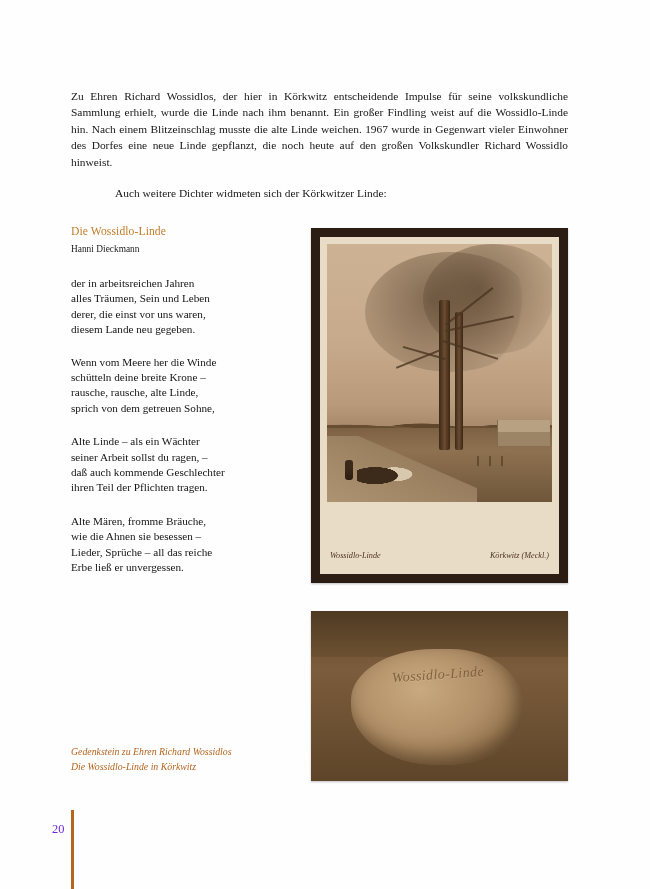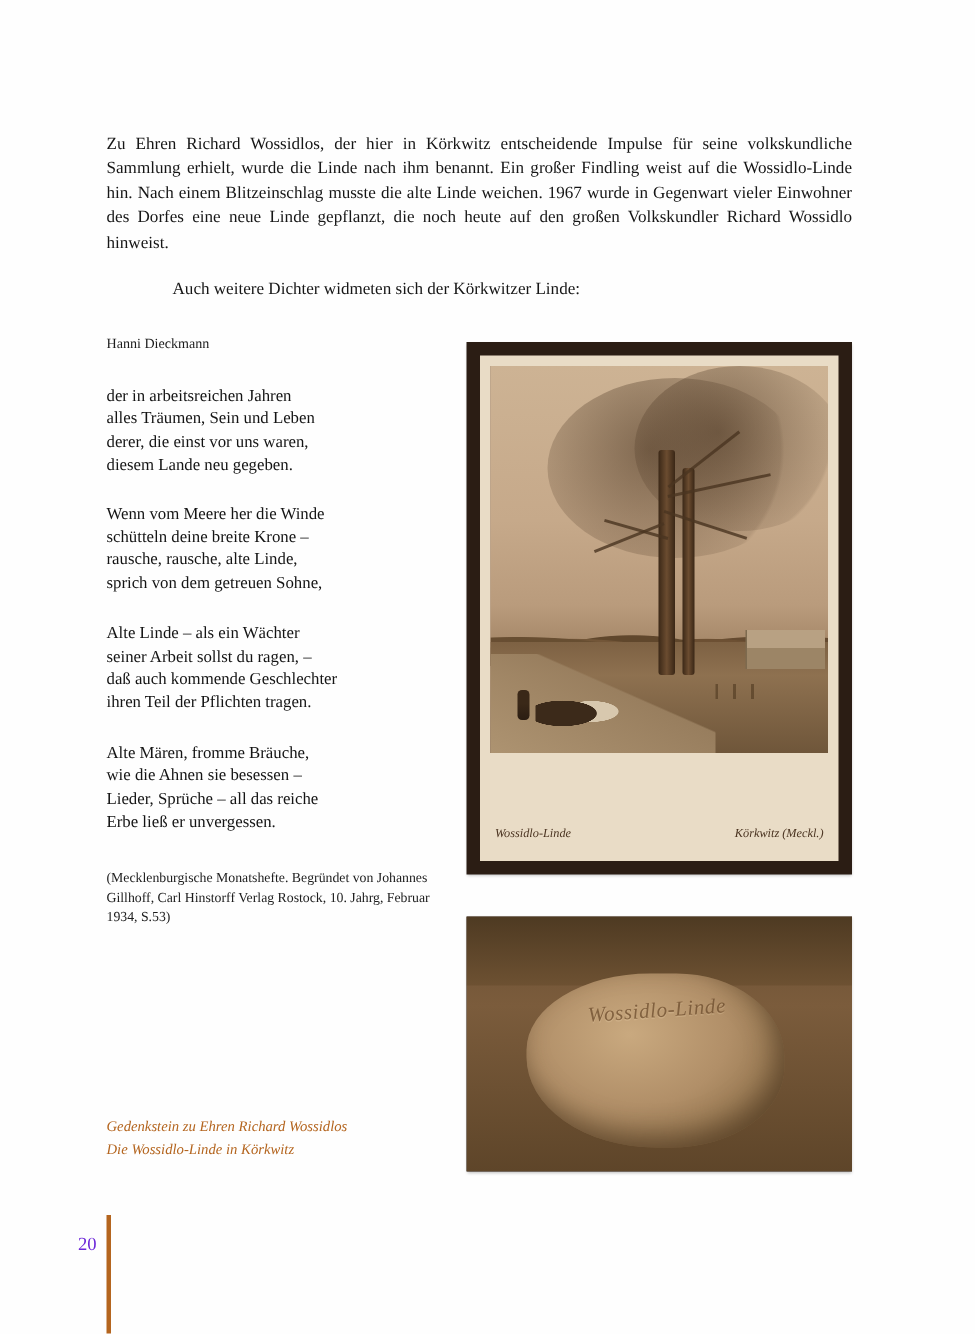--- a/index.html
+++ b/index.html
@@ -272,40 +272,40 @@
 
   <div class="left-rule"></div>
 
   <div class="intro">
     <p>Zu Ehren Richard Wossidlos, der hier in Körkwitz entscheidende Impulse für seine volkskundliche Sammlung erhielt, wurde die Linde nach ihm benannt. Ein großer Findling weist auf die Wossidlo-Linde hin. Nach einem Blitzeinschlag musste die alte Linde weichen. 1967 wurde in Gegenwart vieler Einwohner des Dorfes eine neue Linde gepflanzt, die noch heute auf den großen Volkskundler Richard Wossidlo hinweist.</p>
   </div>
 
   <div class="subline">Auch weitere Dichter widmeten sich der Körkwitzer Linde:</div>
 
   <div class="poem-col">
+    <div class="poem-title">Die Wossidlo-Linde</div>
     <div class="poem-author">Hanni Dieckmann</div>
 
     <div class="stanza tight" style="white-space: pre-line;">der in arbeitsreichen Jahren
 alles Träumen, Sein und Leben
 derer, die einst vor uns waren,
 diesem Lande neu gegeben.</div>
     <div class="stanza" style="white-space: pre-line;">Wenn vom Meere her die Winde
 schütteln deine breite Krone –
 rausche, rausche, alte Linde,
 sprich von dem getreuen Sohne,</div>
     <div class="stanza" style="white-space: pre-line;">Alte Linde – als ein Wächter
 seiner Arbeit sollst du ragen, –
 daß auch kommende Geschlechter
 ihren Teil der Pflichten tragen.</div>
     <div class="stanza tight" style="white-space: pre-line;">Alte Mären, fromme Bräuche,
 wie die Ahnen sie besessen –
 Lieder, Sprüche – all das reiche
 Erbe ließ er unvergessen.</div>
 
-    <div class="source">(Mecklenburgische Monatshefte. Begründet von Johannes Gillhoff, Carl Hinstorff Verlag Rostock, 10. Jahrg, Februar 1934, S.53)</div>
   </div>
 
   <div class="photo-frame" id="photo-top">
     <div class="postcard-inner">
       <div class="pc-pic">
         <div class="sky"></div>
         <div class="treeline"></div>
         <div class="ground"></div>
         <div class="path"></div>
         <div class="fence"></div>

